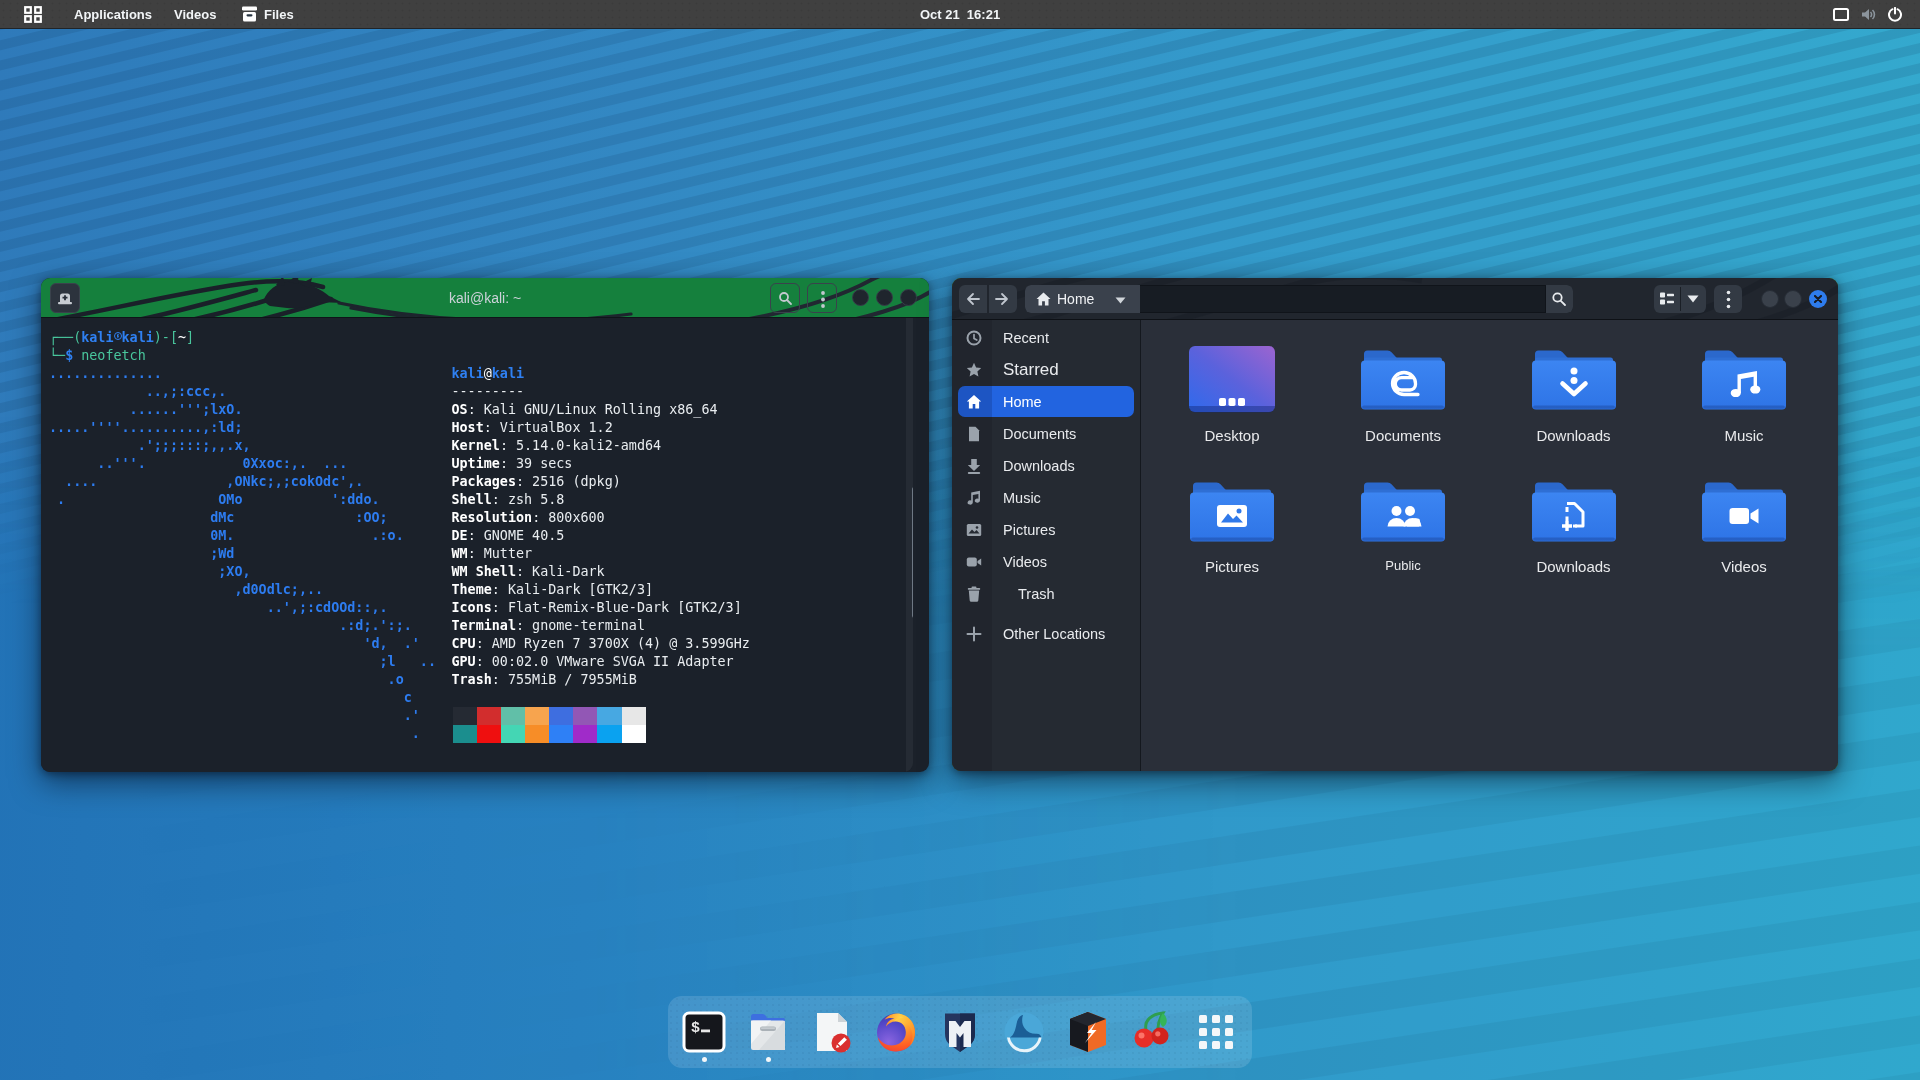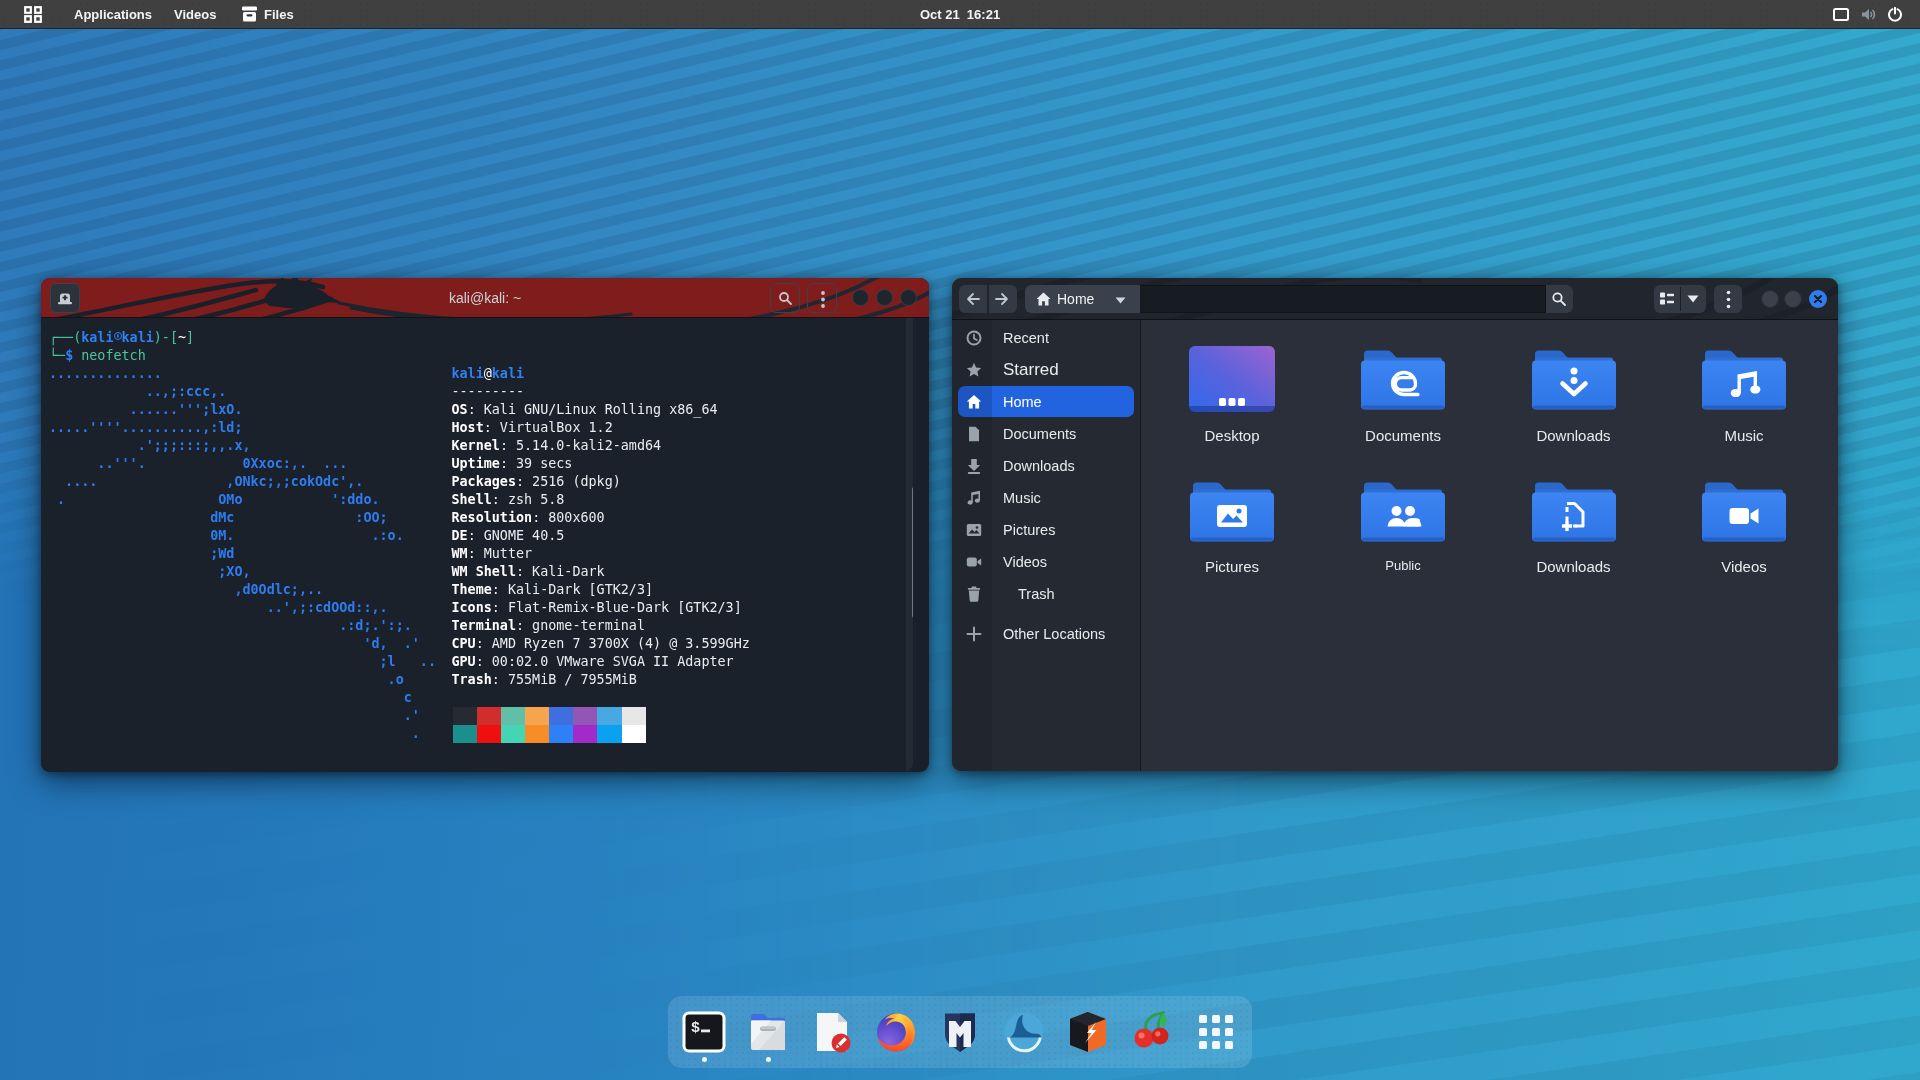--- a/index.html
+++ b/index.html
@@ -96,21 +96,21 @@
       </g>
   </svg>
   <svg class="abs" style="left:1888px;top:7px" width="14" height="15" viewBox="0 0 14 15">
     <path d="M4.5 2.2 a6 6 0 1 0 5 0" fill="none" stroke="#fff" stroke-width="2" stroke-linecap="round"></path>
     <line x1="7" y1="0.8" x2="7" y2="6.5" stroke="#fff" stroke-width="2" stroke-linecap="round"></line>
   </svg>
 </div>
 
 <div class="abs" id="term" style="left:41px;top:278px;width:888px;height:494px;border-radius:9px;
   background:#1b212a; box-shadow:0 10px 30px rgba(0,0,10,0.5), 0 2px 8px rgba(0,0,10,0.4);">
-  <div class="abs" style="left:0;top:0;width:888px;height:40px;background:#7f1d1d;border-radius:9px 9px 0 0;overflow:hidden;">
+  <div class="abs" style="left:0;top:0;width:888px;height:40px;background:#15803d;border-radius:9px 9px 0 0;overflow:hidden;">
     <svg class="abs" style="left:0;top:0" width="888" height="40" viewBox="0 0 888 40">
       <g fill="none" stroke="#1a2029" stroke-width="4.5" stroke-linecap="round">
         <path d="M-10 46 C 60 34, 130 16, 200 6 C 230 2, 258 2, 282 9"></path>
         <path d="M30 54 C 100 44, 160 27, 215 12"></path>
         <path d="M95 52 C 150 44, 200 31, 245 16"></path>
         <path d="M150 56 C 210 46, 255 33, 290 21"></path>
       </g>
       <path d="M224 19 C 230 8, 243 2, 257 4 C 270 6, 281 12, 288 18 L 302 25 L 278 24 C 270 29, 257 31, 246 30 L 229 28 C 224 25, 222 22, 224 19 z" fill="#1a2029"></path>
       <g fill="#1a2029">
         <path d="M235 7 l7 -9 l2 10 z"></path>

